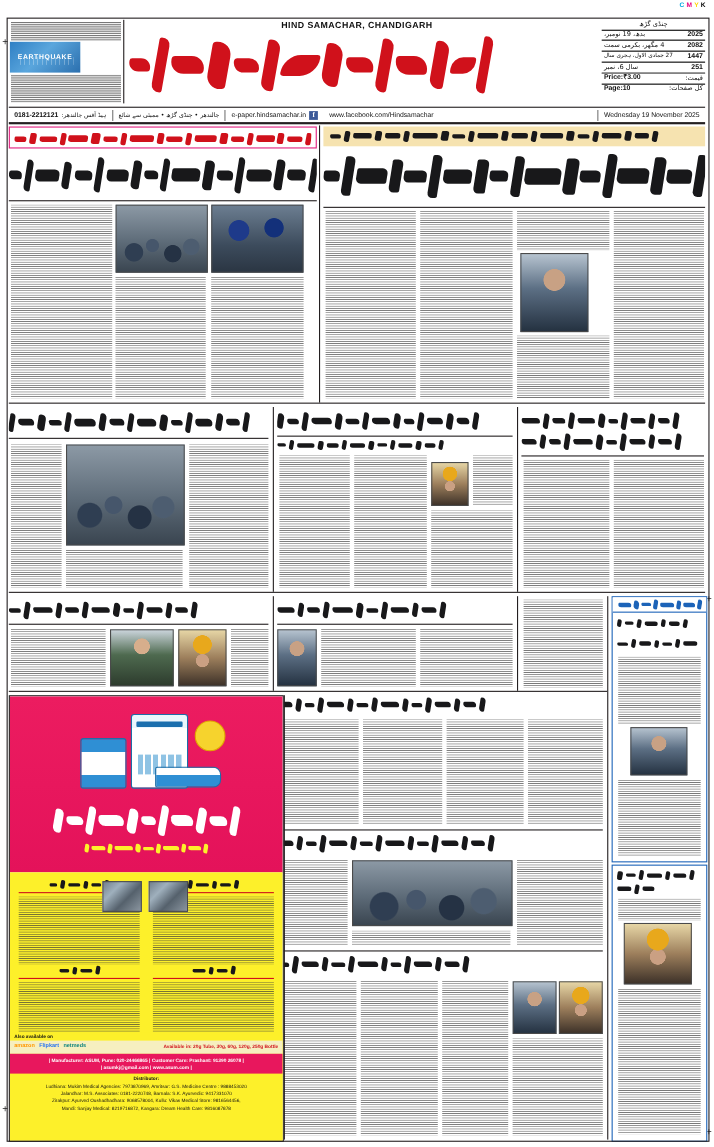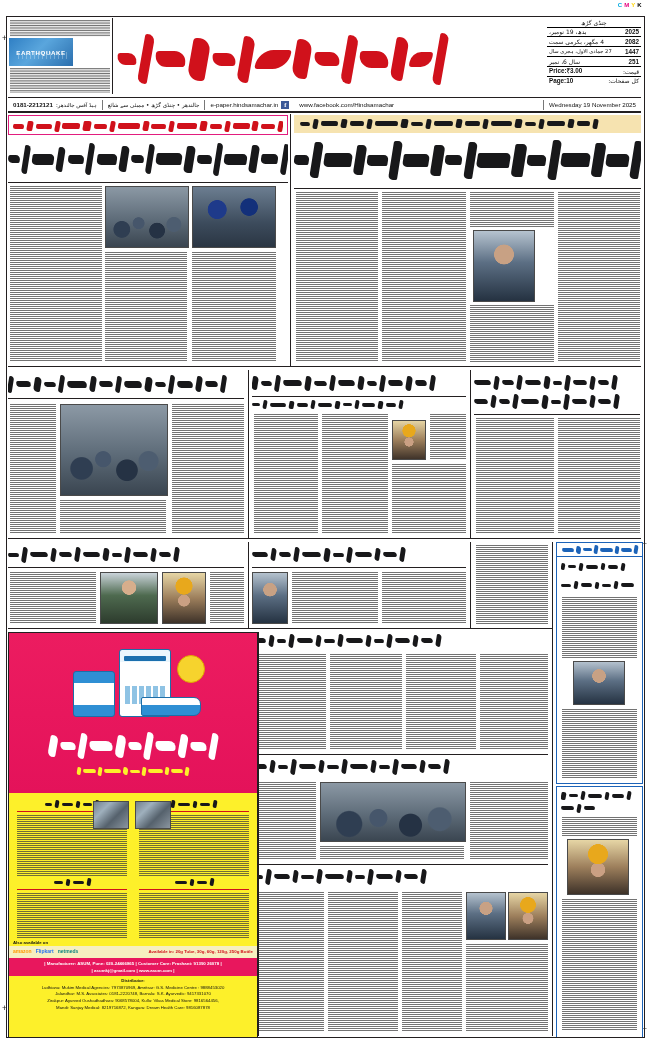--- a/index.html
+++ b/index.html
@@ -116,20 +116,21 @@
   <div class="cmyk">
     <span class="c-c">C</span><span class="c-m">M</span><span class="c-y">Y</span><span class="c-k">K</span>
   </div>
   <div class="crop" style="left:2px;top:34px;">+</div>
   <div class="crop" style="left:2px;top:1004px;">+</div>
   <div class="crop" style="right:2px;top:540px;">+</div>
   <div class="crop" style="right:2px;top:1025px;">+</div>
 
   <div class="masthead">
 
+    <div class="mast-en">HIND SAMACHAR, CHANDIGARH</div>
 
     <div style="position:absolute;left:0;top:0;width:104px;height:76px;border-right:1px solid #231f20;">
       <div class="txt urdu dense" style="position:absolute;left:2px;top:2px;width:100px;height:17px;"></div>
       <div class="eq-box">
           <b>EARTHQUAKE</b>
         </div>
       <div class="txt urdu dense" style="position:absolute;left:2px;top:50px;width:100px;height:25px;"></div>
     </div>
 
     <div class="mast-logo">

